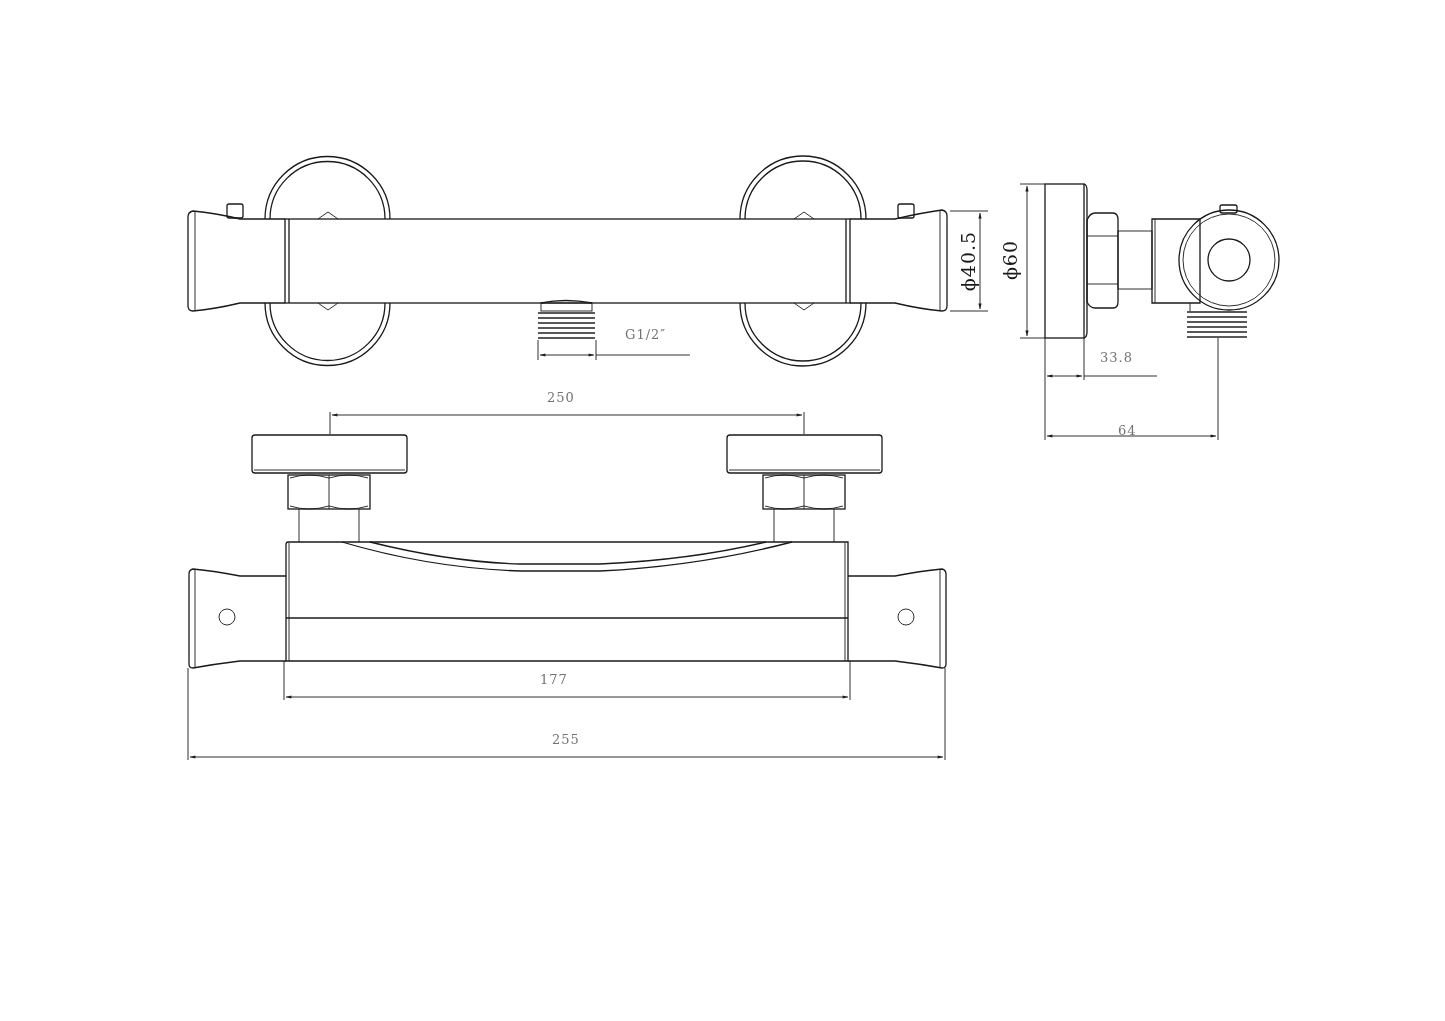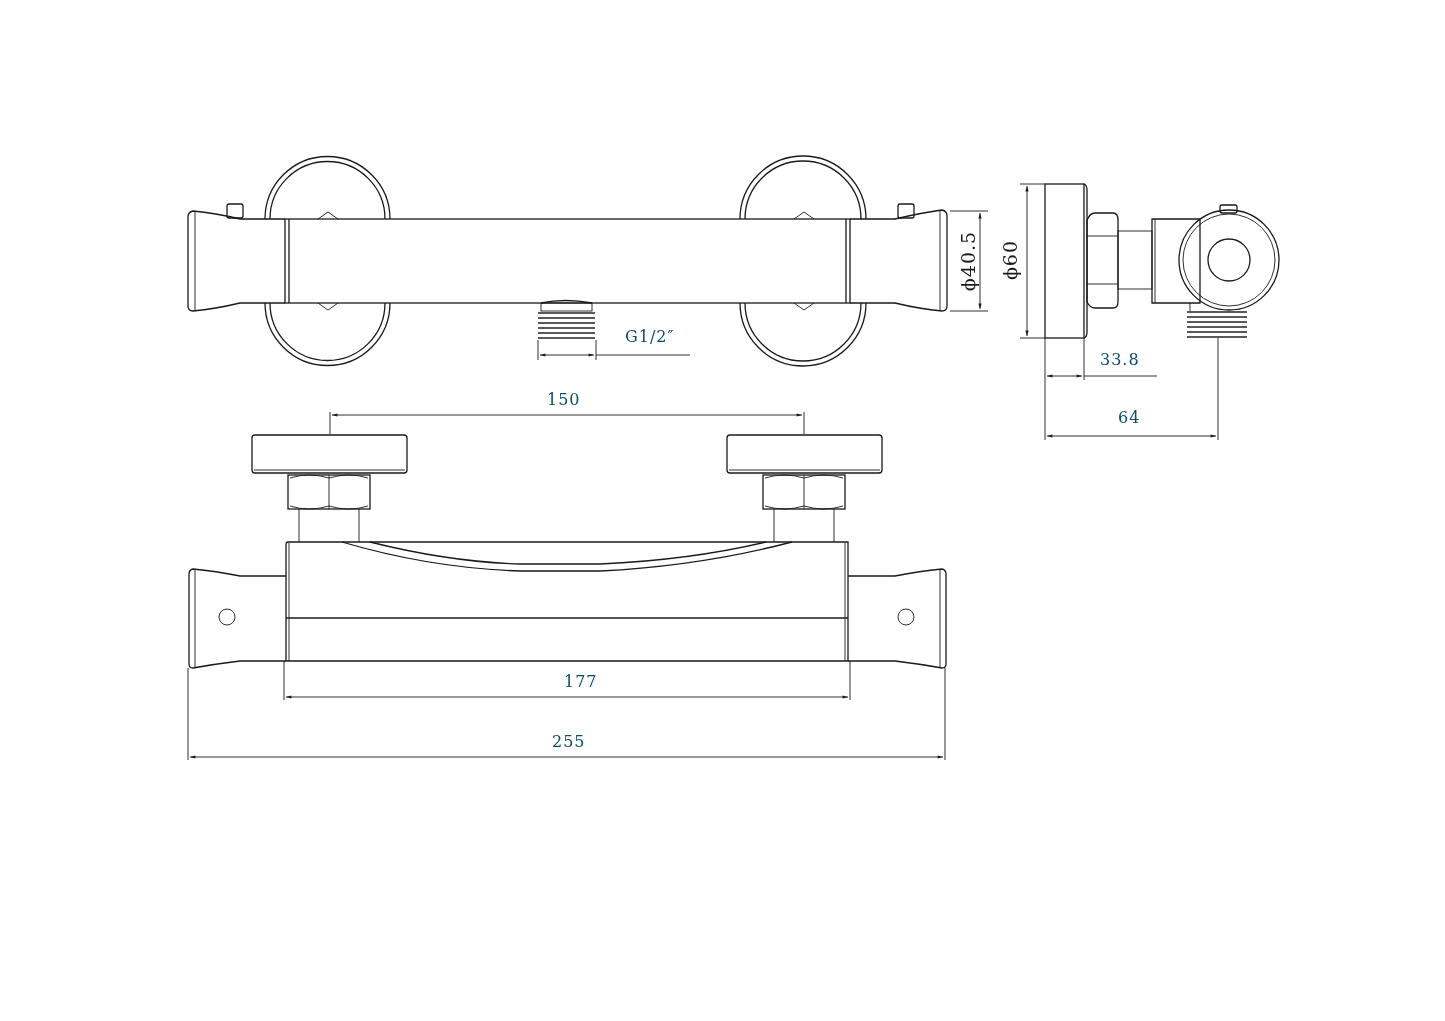--- a/index.html
+++ b/index.html
@@ -2,21 +2,21 @@
 <html><head>
 <meta charset="utf-8">
 <style>
   html,body{margin:0;padding:0;background:#ffffff;}
   body{width:1445px;height:1021px;position:relative;overflow:hidden;}
   svg{position:absolute;left:0;top:0;}
   .ln{fill:none;stroke:#1a1a1a;stroke-width:1.3;}
   .thin{fill:none;stroke:#1a1a1a;stroke-width:0.9;}
   .dim{fill:none;stroke:#1a1a1a;stroke-width:0.9;}
   .thr{fill:none;stroke:#222;stroke-width:1.6;}
-  .lbl{position:absolute;font-family:"DejaVu Serif","Liberation Serif",serif;font-size:16px;color:#0c4a6e;white-space:nowrap;letter-spacing:1px;}
+  .lbl{position:absolute;font-family:"DejaVu Serif","Liberation Serif",serif;font-size:13px;color:#737373;white-space:nowrap;letter-spacing:1px;}
   .vlbl{position:absolute;font-family:"DejaVu Serif","Liberation Serif",serif;font-size:19px;color:#1a1a1a;white-space:nowrap;transform:rotate(-90deg);transform-origin:center center;letter-spacing:1px;}
 </style>
 </head>
 <body>
 
 <svg width="1445" height="1021" viewBox="0 0 1445 1021">
   <defs>
     <marker id="arr" viewBox="0 0 10 10" refX="10" refY="5" markerWidth="10" markerHeight="6" orient="auto-start-reverse">
       <path d="M0,2 L10,5 L0,8 z" fill="#1a1a1a"></path>
     </marker>
@@ -167,16 +167,16 @@
     <line class="dim" x1="188" y1="668" x2="188" y2="760"></line>
     <line class="dim" x1="945" y1="668" x2="945" y2="760"></line>
     <line class="dim" x1="190" y1="757" x2="943" y2="757" marker-start="url(#arr)" marker-end="url(#arr)"></line>
   </g>
 </svg>
 
 <div class="lbl" style="left:625px;top:327px;">G1/2″</div>
 <div class="vlbl" style="left:928px;top:250px;width:80px;text-align:center;">ϕ40.5</div>
 <div class="vlbl" style="left:975px;top:249px;width:70px;text-align:center;">ϕ60</div>
 <div class="lbl" style="left:1100px;top:350px;">33.8</div>
-<div class="lbl" style="left:1118px;top:408px;text-align:center;">64</div>
-<div class="lbl" style="left:547px;top:390px;">150</div>
-<div class="lbl" style="left:540px;top:672px;margin-left:24px;">177</div>
+<div class="lbl" style="left:1118px;top:423px;text-align:center;">64</div>
+<div class="lbl" style="left:547px;top:390px;">250</div>
+<div class="lbl" style="left:540px;top:672px;">177</div>
 <div class="lbl" style="left:545px;top:732px;margin-left:7px;">255</div>
 
 </body></html>

